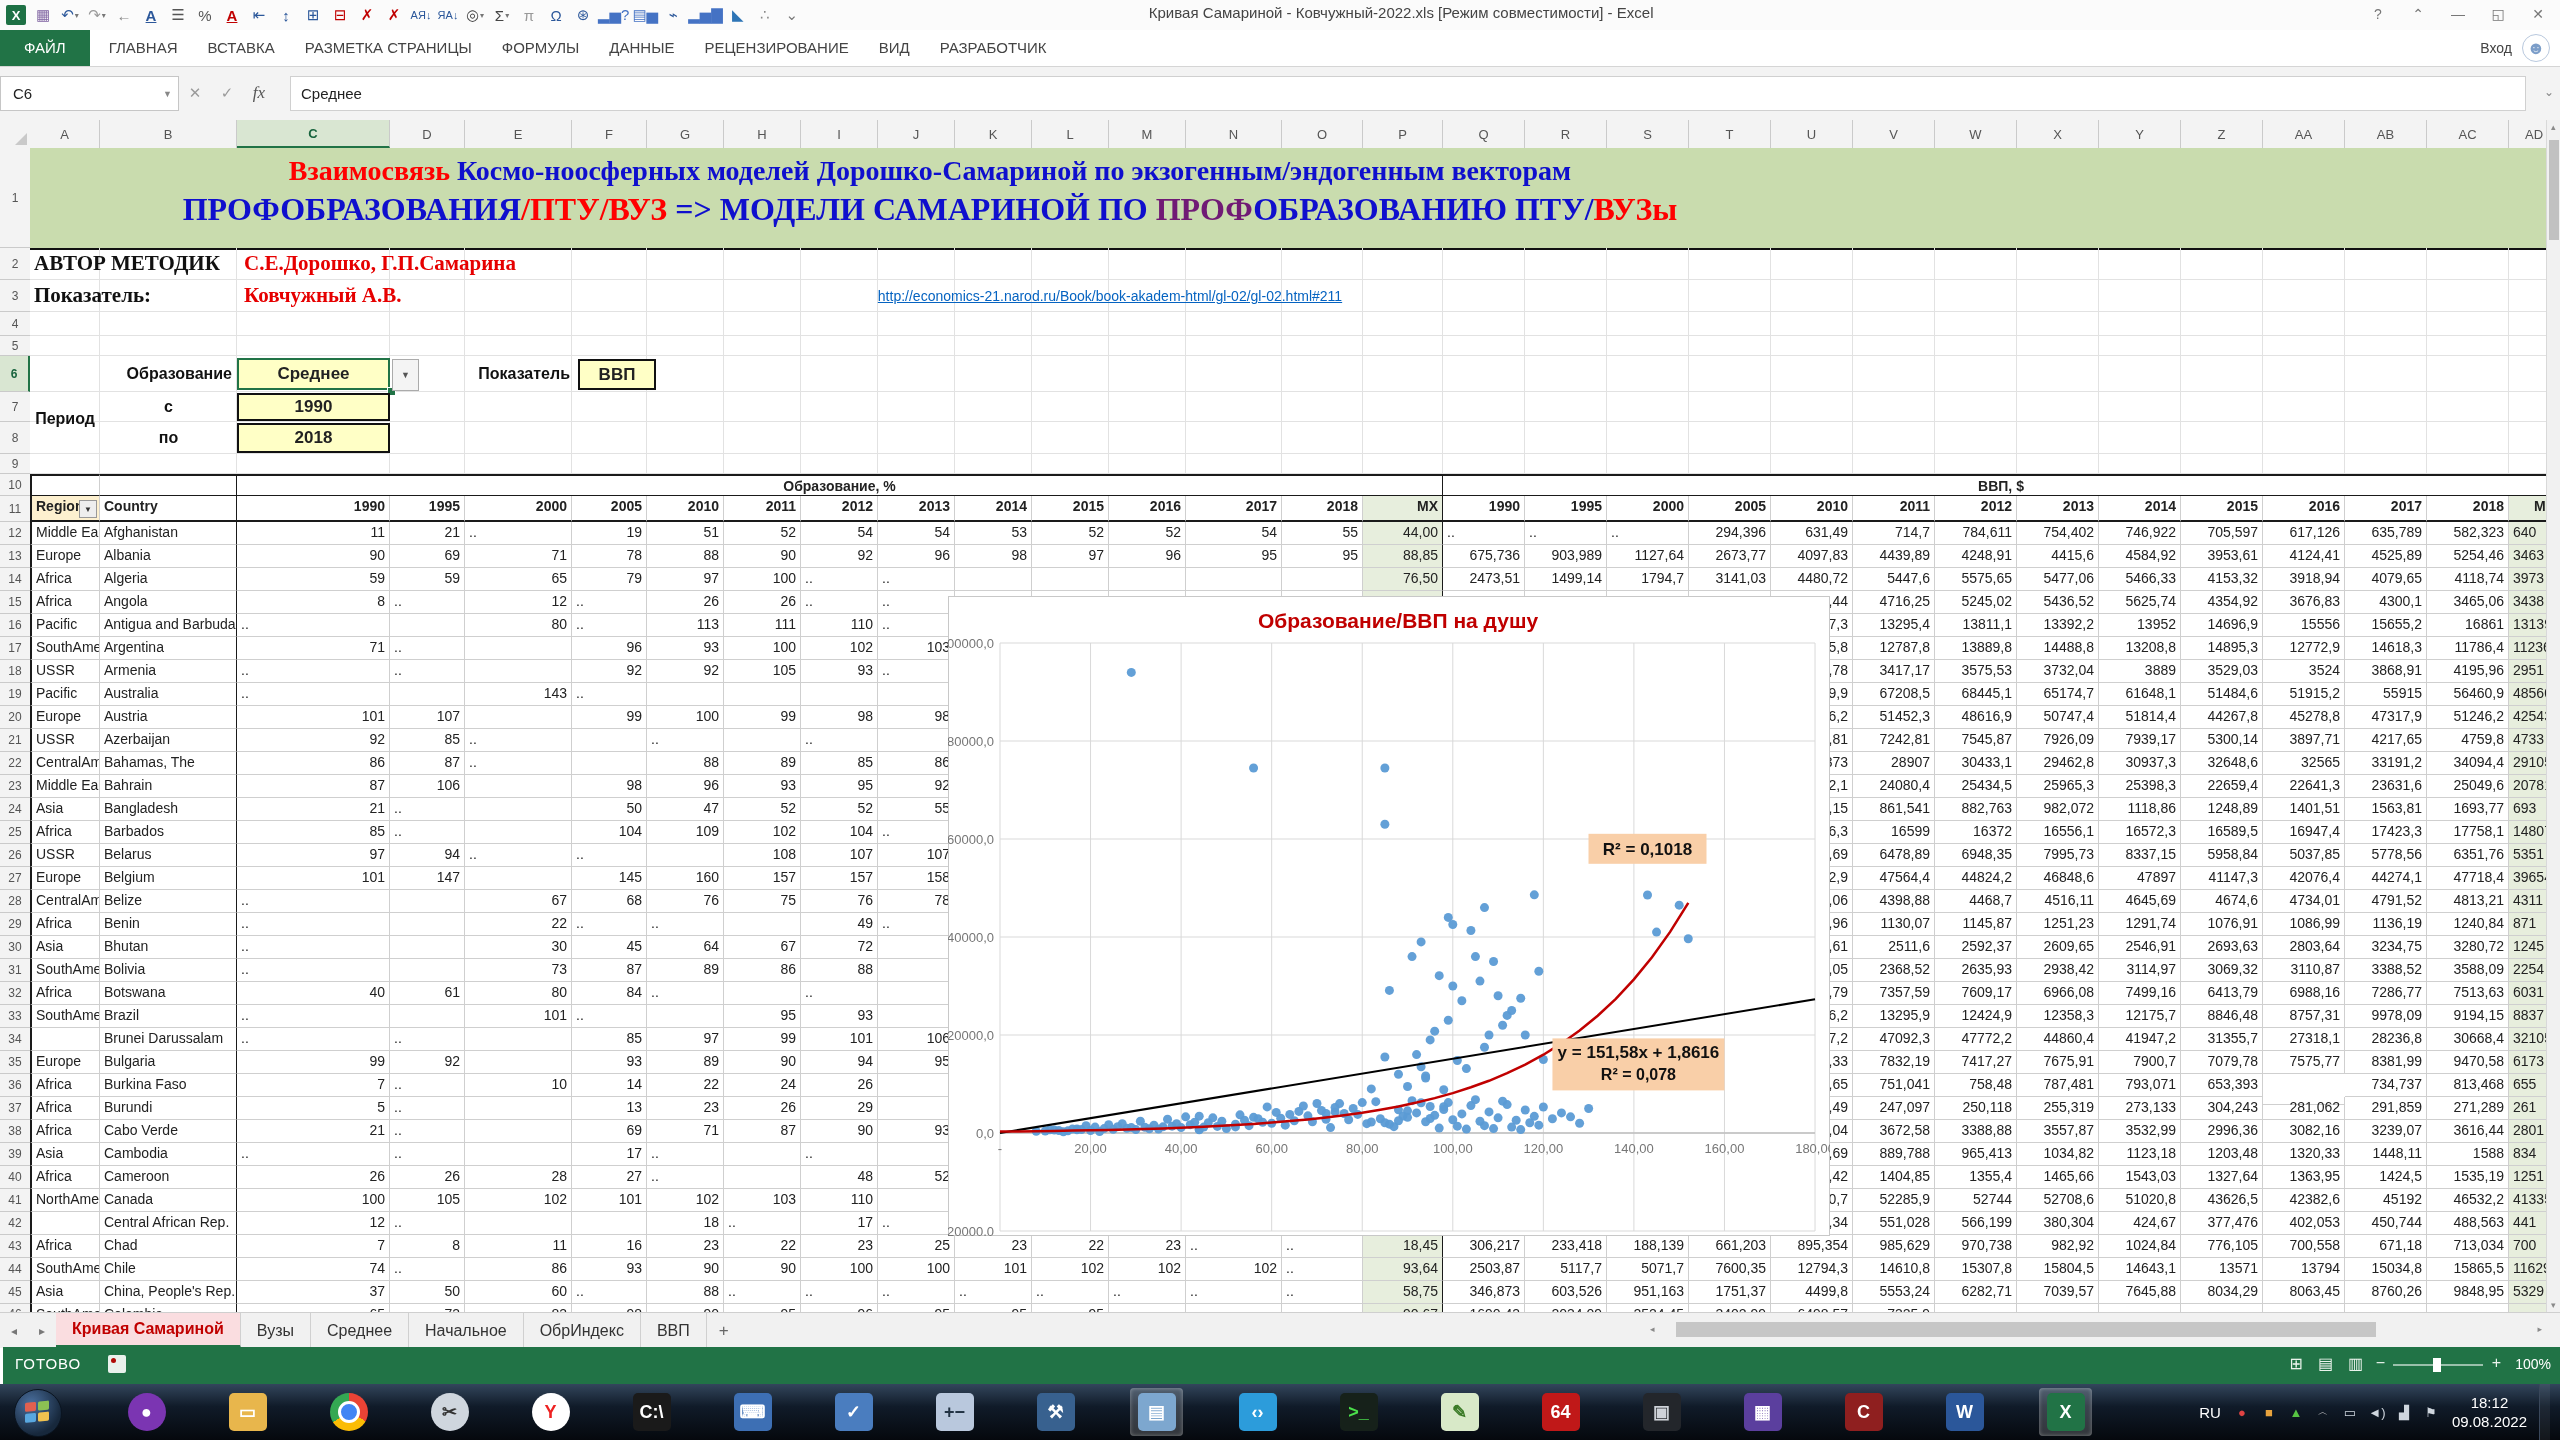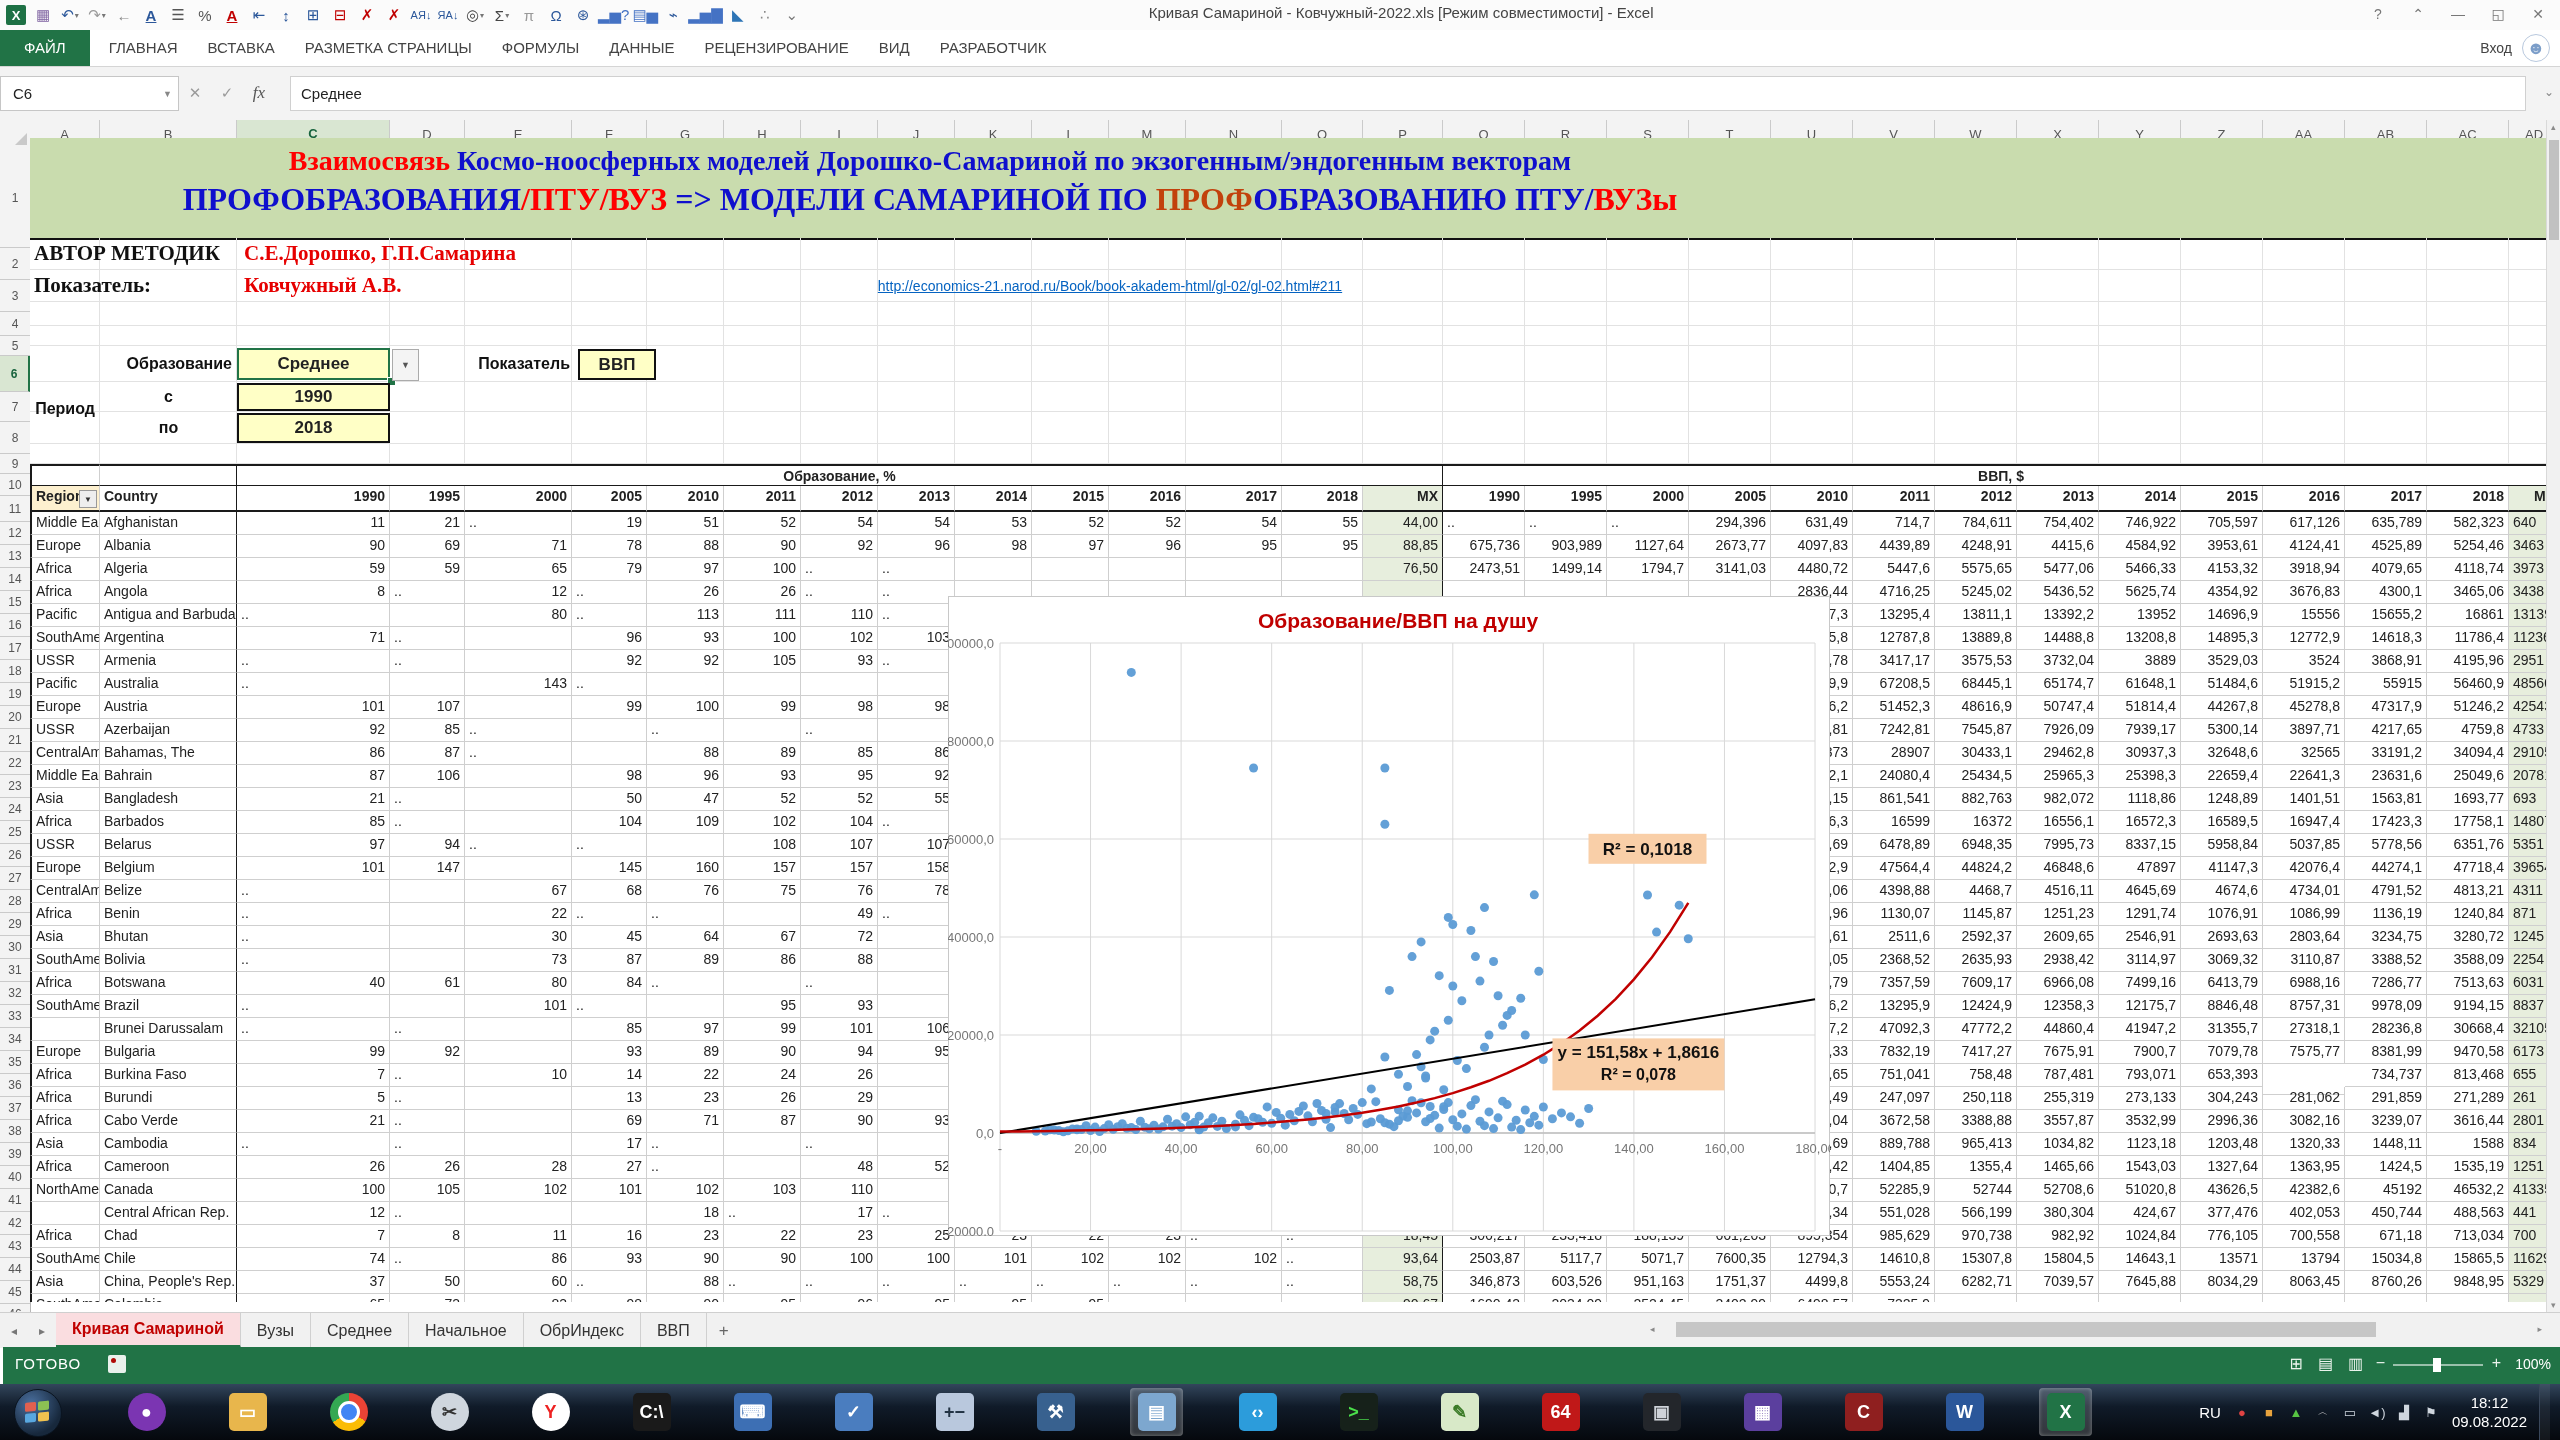--- a/index.html
+++ b/index.html
@@ -43,21 +43,21 @@
   .corner:after{content:"";position:absolute;right:3px;bottom:3px;border-style:solid;border-width:0 0 12px 12px;
           border-color:transparent transparent #c9c9c9 transparent;}
   .colheads{position:absolute;left:30px;top:0;width:2516px;height:28px;display:flex;overflow:hidden;background:#f3f3f3;border-bottom:1px solid #b7b7b7;}
   .ch{height:28px;display:flex;align-items:center;justify-content:center;font-size:13px;color:#555;
       border-right:1px solid #cacaca;box-sizing:border-box;flex:none;}
   .ch.sel{background:#d9e6d2;color:#17633d;border-bottom:2px solid #217346;font-weight:bold;}
   .rowheads{position:absolute;left:0;top:28px;width:30px;height:1164px;overflow:hidden;background:#f3f3f3;border-right:1px solid #b7b7b7;}
   .rh{display:flex;align-items:center;justify-content:center;font-size:12px;color:#555;
       border-bottom:1px solid #cacaca;box-sizing:border-box;}
   .rh.sel{background:#d9e6d2;color:#17633d;border-right:2px solid #217346;font-weight:bold;}
-  .cells{position:absolute;left:30px;top:18px;width:2516px;height:1164px;overflow:hidden;background:#fff;}
+  .cells{position:absolute;left:30px;top:28px;width:2516px;height:1164px;overflow:hidden;background:#fff;}
   .grow{position:absolute;left:0;display:flex;}
   .gc{box-sizing:border-box;border-right:1px solid #e2e2e2;border-bottom:1px solid #e2e2e2;flex:none;}
   
   .tc{box-sizing:border-box;border-right:1px solid #cfcfcf;border-bottom:1px solid #cfcfcf;flex:none;
       font-size:14px;line-height:21px;white-space:nowrap;overflow:hidden;padding:0 4px;}
   .tc.num{text-align:right;}
   .tc.txt{text-align:left;}
   .tc.mx{background:#e7eedd;}
   .tc.bdark{border-right:1.5px solid #1a1a1a;}
   .tc.bleft{border-left:2px solid #1a1a1a;}
@@ -283,21 +283,21 @@
         <div class="rh" style="height: 23px;">42</div>
         <div class="rh" style="height: 23px;">43</div>
         <div class="rh" style="height: 23px;">44</div>
         <div class="rh" style="height: 23px;">45</div>
         <div class="rh" style="height: 20px;">46</div>
       </div>
     <div class="cells" id="cells">
         <div class="banner" style="top: 0px; height: 100px;">
           <div class="banner-inner">
             <div class="bl1"><span style="color: rgb(255, 0, 0);">Взаимосвязь </span><span style="color: rgb(15, 15, 205);">Космо-ноосферных моделей Дорошко-Самариной по экзогенным/эндогенным векторам</span></div>
-            <div class="bl2"><span style="color: rgb(15, 15, 205);">ПРОФОБРАЗОВАНИЯ</span><span style="color: rgb(255, 0, 0);">/ПТУ/ВУЗ</span><span style="color: rgb(15, 15, 205);"> =&gt; МОДЕЛИ САМАРИНОЙ ПО </span><span style="color: #c2410c;">ПРОФ</span><span style="color: rgb(15, 15, 205);">ОБРАЗОВАНИЮ ПТУ/</span><span style="color: rgb(255, 0, 0);">ВУЗы</span></div>
+            <div class="bl2"><span style="color: rgb(15, 15, 205);">ПРОФОБРАЗОВАНИЯ</span><span style="color: rgb(255, 0, 0);">/ПТУ/ВУЗ</span><span style="color: rgb(15, 15, 205);"> =&gt; МОДЕЛИ САМАРИНОЙ ПО </span><span style="color: #701a75;">ПРОФ</span><span style="color: rgb(15, 15, 205);">ОБРАЗОВАНИЮ ПТУ/</span><span style="color: rgb(255, 0, 0);">ВУЗы</span></div>
           </div>
         </div>
         <div class="grow" style="top: 100px; height: 32px;">
           <div class="gc" style="width: 70px;"></div>
           <div class="gc" style="width: 137px;"></div>
           <div class="gc" style="width: 153px;"></div>
           <div class="gc" style="width: 75px;"></div>
           <div class="gc" style="width: 107px;"></div>
           <div class="gc" style="width: 75px;"></div>
           <div class="gc" style="width: 77px;"></div>

